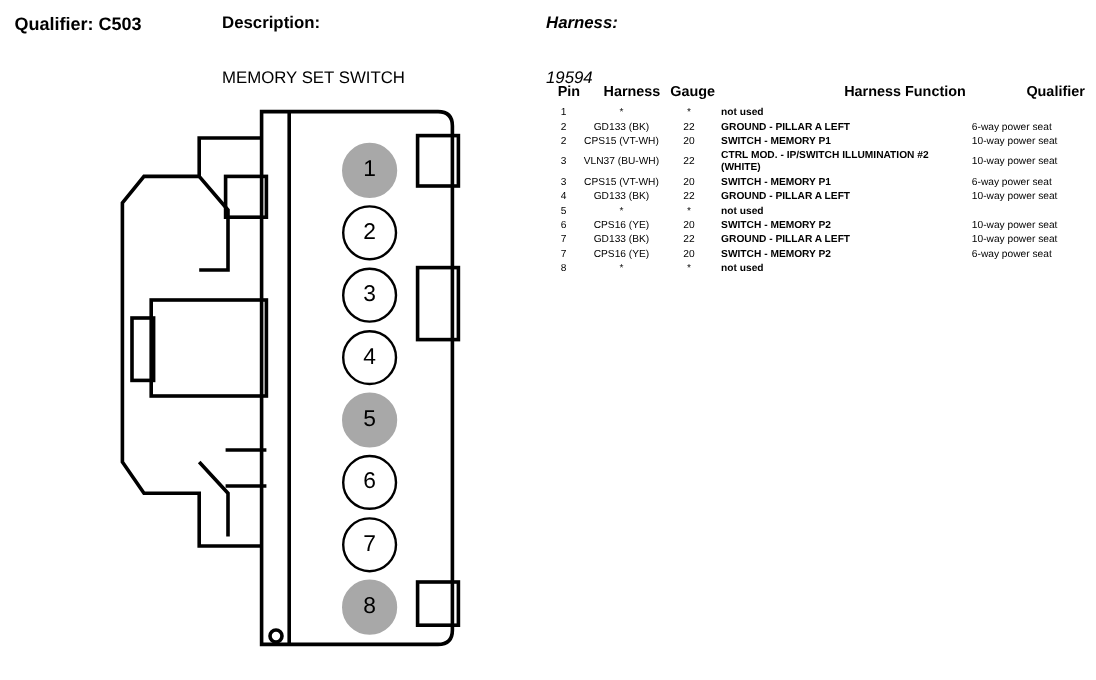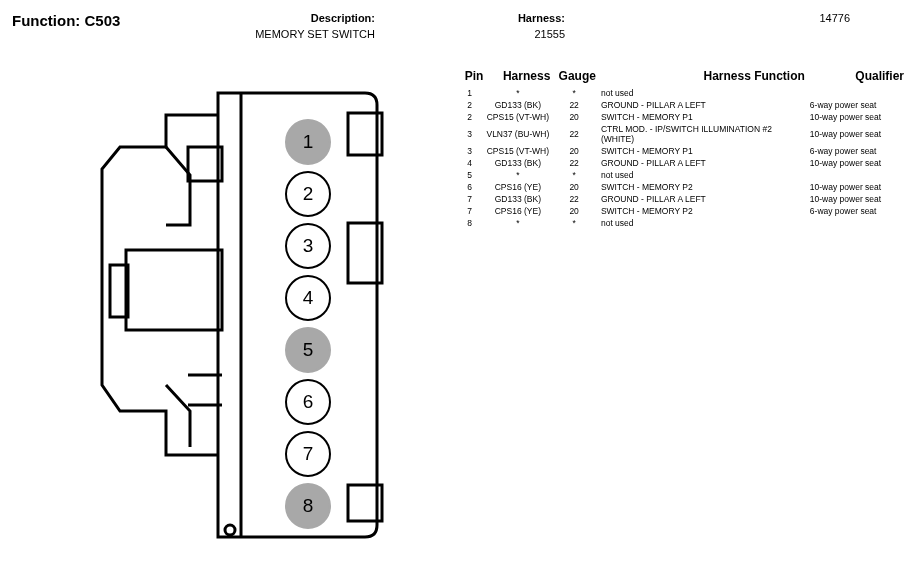--- a/index.html
+++ b/index.html
@@ -20,33 +20,34 @@
   #connector-title {
     position: absolute;
     left: 12px;
     top: 12px;
     font-size: 15px;
     font-weight: bold;
     white-space: nowrap;
   }
   .hdr-block {
     position: absolute;
-    text-align: right;
-    font-size: 11px;
+    text-align: left;
+    font-size: 14px;
     line-height: 16px;
   }
   .hdr-block .hdr-label {
     font-weight: bold;
     display: block;
   }
   .hdr-block .hdr-value {
     display: block;
+    margin-top: 30px;
   }
   #hdr-description { left: 185px; top: 10px; width: 190px; }
-  #hdr-harness     { left: 455px; top: 10px; width: 110px; }
+  #hdr-harness     { left: 455px; top: 10px; width: 110px; font-style: italic; }
   #hdr-basepart    { left: 700px; top: 10px; width: 150px; }
 
   
   #connector-drawing {
     position: absolute;
     left: 80px;
     top: 75px;
     width: 330px;
     height: 485px;
   }
@@ -85,42 +86,41 @@
     vertical-align: bottom;
     text-align: right;
   }
   #pin-table td {
     vertical-align: middle;
     padding: 1px 2px;
   }
   .col-pin      { width: 26px;  text-align: center; }
   .col-circuit  { width: 64px;  text-align: center; }
   .col-gauge    { width: 42px;  text-align: center; }
-  .col-function { width: 212px; text-align: left; padding-left: 4px !important; }
+  .col-function { width: 212px; text-align: left; padding-left: 4px !important; font-weight: bold; }
   .col-qual     { width: 96px;  text-align: left; padding-left: 4px !important; margin-left: 12px; }
   .th-function  { text-align: center; }
   .th-qual      { text-align: center; }
 </style>
 </head>
 <body>
 
-<div id="connector-title">Function: C503</div>
+<div id="connector-title">Qualifier: C503</div>
 
 <div class="hdr-block" id="hdr-description">
   <span class="hdr-label">Description:</span>
   <span class="hdr-value">MEMORY SET SWITCH</span>
 </div>
 
 <div class="hdr-block" id="hdr-harness">
   <span class="hdr-label">Harness:</span>
-  <span class="hdr-value">21555</span>
+  <span class="hdr-value">19594</span>
 </div>
 
 <div class="hdr-block" id="hdr-basepart">
-  <span class="hdr-value">14776</span>
 </div>
 
 <div id="connector-drawing">
   <svg width="330" height="485" viewBox="0 0 330 485">
     <g fill="none" stroke="#000" stroke-width="3">
 
       <path d="M 138 18
                L 285 18
                Q 297 18 297 30
                L 297 450

